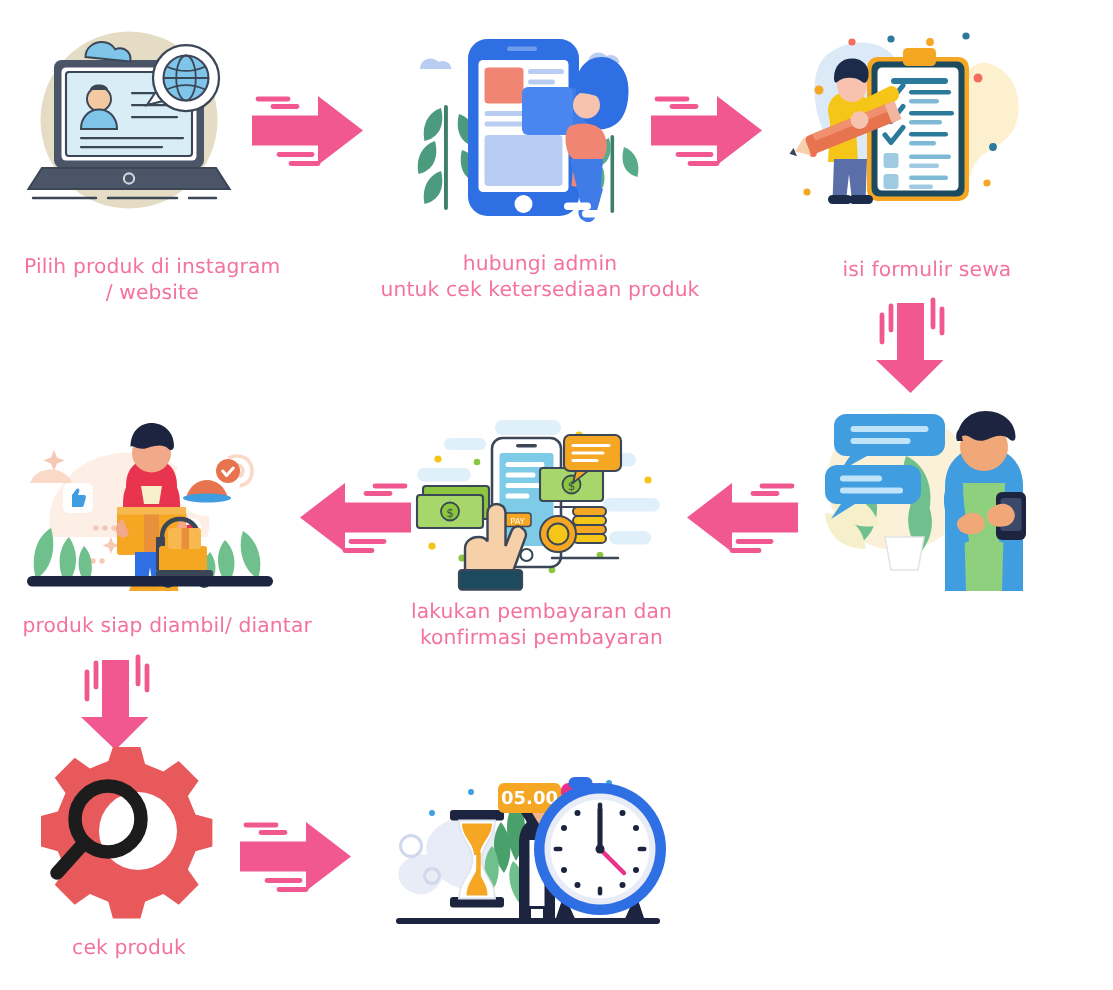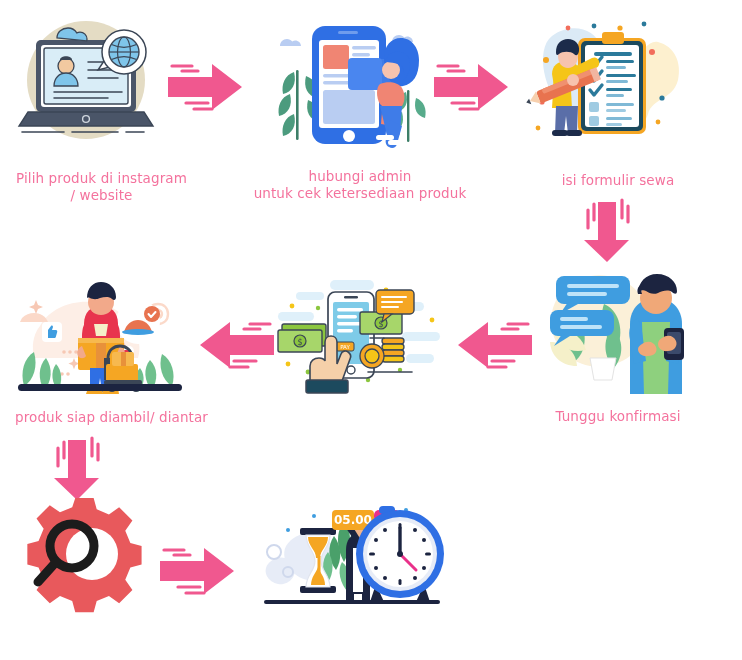--- a/index.html
+++ b/index.html
@@ -257,21 +257,20 @@
       <path d="M104 28c0-12 8-20 19-20 12 0 20 8 20 17 0 4-3 3-5 1-4-3-10-1-14 1-5 2-9 0-12-2-4-2-8 1-8 3z" fill="#1c2440"></path>
       <path d="M104 28c-2-6 2-10 6-9 0 0-4 4-2 9z" fill="#1c2440"></path>
       <path d="M140 52c8 4 10 12 8 22l-4 24-12-3 4-30z" fill="#3f9de0"></path>
       <path d="M104 52c-8 4-10 12-8 22l4 24 12-3-4-30z" fill="#3f9de0"></path>
       <rect x="130" y="62" width="20" height="32" rx="4" fill="#1c2440"></rect>
       <rect x="133" y="66" width="14" height="22" rx="2" fill="#3b4a6b"></rect>
       <path d="M128 72c6-4 12-2 14 3 2 5-2 10-8 10-6 1-10-3-10-7 0-3 2-5 4-6z" fill="#f0a878"></path>
       <path d="M108 78c6-4 12-2 14 3 2 5-2 9-8 9-6 1-10-3-10-7 0-2 2-4 4-5z" fill="#f0a878"></path>
     </svg>
   </div>
-  <div class="caption" style="left:512px;top:408px;width:212px;">Tunggu konfirmasi</div>
 
   <div class="arrow" style="left:440px;top:316px;">
     <svg width="100" height="58" viewBox="0 0 100 58">
       <path d="M92 19H48V6L18 29l30 23V39h44z" fill="#f0588f"></path>
       <g stroke="#f0588f" stroke-width="3.2" stroke-linecap="round">
         <line x1="68" y1="8" x2="88" y2="8"></line>
         <line x1="62" y1="13" x2="78" y2="13"></line>
         <line x1="52" y1="45" x2="74" y2="45"></line>
         <line x1="48" y1="51" x2="66" y2="51"></line>
       </g>
@@ -348,20 +347,22 @@
       </g>
       <line x1="96" y1="96" x2="140" y2="96" stroke="#3b4656" stroke-width="1.6" stroke-linecap="round"></line>
       <g stroke="#3b4656" stroke-width="1.4" stroke-linecap="round">
         <line x1="98" y1="62" x2="112" y2="62"></line>
       </g>
 
       <path d="M38 112v-22c0-5 4-8 9-8 3 0 5 1 6 3V66c0-4 3-6 6-6s6 2 6 6v22l4-10c1-3 5-4 7-2 3 2 3 5 2 7l-8 22 1 7z" fill="#f5d0a9" stroke="#3b4656" stroke-width="1.6"></path>
       <rect x="34" y="104" width="42" height="13" rx="2" fill="#1c4a5e" stroke="#3b4656" stroke-width="1.5"></rect>
     </svg>
   </div>
+  <div class="caption" style="left:228px;top:400px;width:266px;">lakukan pembayaran dan
+konfirmasi pembayaran</div>
 
   <div class="arrow" style="left:182px;top:316px;">
     <svg width="100" height="58" viewBox="0 0 100 58">
       <path d="M92 19H48V6L18 29l30 23V39h44z" fill="#f0588f"></path>
       <g stroke="#f0588f" stroke-width="3.2" stroke-linecap="round">
         <line x1="68" y1="8" x2="88" y2="8"></line>
         <line x1="62" y1="13" x2="78" y2="13"></line>
         <line x1="52" y1="45" x2="74" y2="45"></line>
         <line x1="48" y1="51" x2="66" y2="51"></line>
       </g>
@@ -461,34 +462,35 @@
   </div>
 
   <div class="step" style="left:24px;top:498px;">
     <svg width="130" height="112" viewBox="0 0 130 112">
       <path d="M64 4h18l3 11 12 5 10-7 13 13-7 10 5 12 11 3v18l-11 3-5 12 7 10-13 13-10-7-12 5-3 11H64l-3-11-12-5-10 7-13-13 7-10-5-12-11-3V49l11-3 5-12-7-10 13-13 10 7 12-5z" transform="translate(-14,-4) scale(1.02)" fill="#e8595c"></path>
       <circle cx="68" cy="56" r="26" fill="#ffffff"></circle>
       <circle cx="48" cy="48" r="22" fill="none" stroke="#1c1c1c" stroke-width="9"></circle>
       <line x1="32" y1="64" x2="14" y2="84" stroke="#1c1c1c" stroke-width="9" stroke-linecap="round"></line>
     </svg>
   </div>
+  <div class="caption" style="left:6px;top:624px;width:160px;">cek produk</div>
 
   <div class="arrow" style="left:152px;top:542px;">
     <svg width="100" height="58" viewBox="0 0 100 58">
       <path d="M8 19h44V6l30 23-30 23V39H8z" fill="#f0588f"></path>
       <g stroke="#f0588f" stroke-width="3.2" stroke-linecap="round">
         <line x1="12" y1="8" x2="32" y2="8"></line>
         <line x1="22" y1="13" x2="38" y2="13"></line>
         <line x1="26" y1="45" x2="48" y2="45"></line>
         <line x1="34" y1="51" x2="52" y2="51"></line>
       </g>
     </svg>
   </div>
 
-  <div class="step" style="left:258px;top:488px;">
+  <div class="step" style="left:258px;top:500px;">
     <svg width="188" height="122" viewBox="0 0 188 122">
 
       <path d="M28 58c10-16 34-18 44-4 10 14 2 34-14 38-18 4-38-18-30-34z" fill="#e7ecf7"></path>
       <path d="M10 76c8-10 22-8 26 2 4 10-6 20-16 18-10-2-16-12-10-20z" fill="#e7ecf7"></path>
 
       <g fill="none" stroke="#cfd8ec" stroke-width="2">
         <circle cx="16" cy="64" r="7"></circle>
         <circle cx="30" cy="84" r="5"></circle>
         <circle cx="170" cy="60" r="6"></circle>
       </g>

